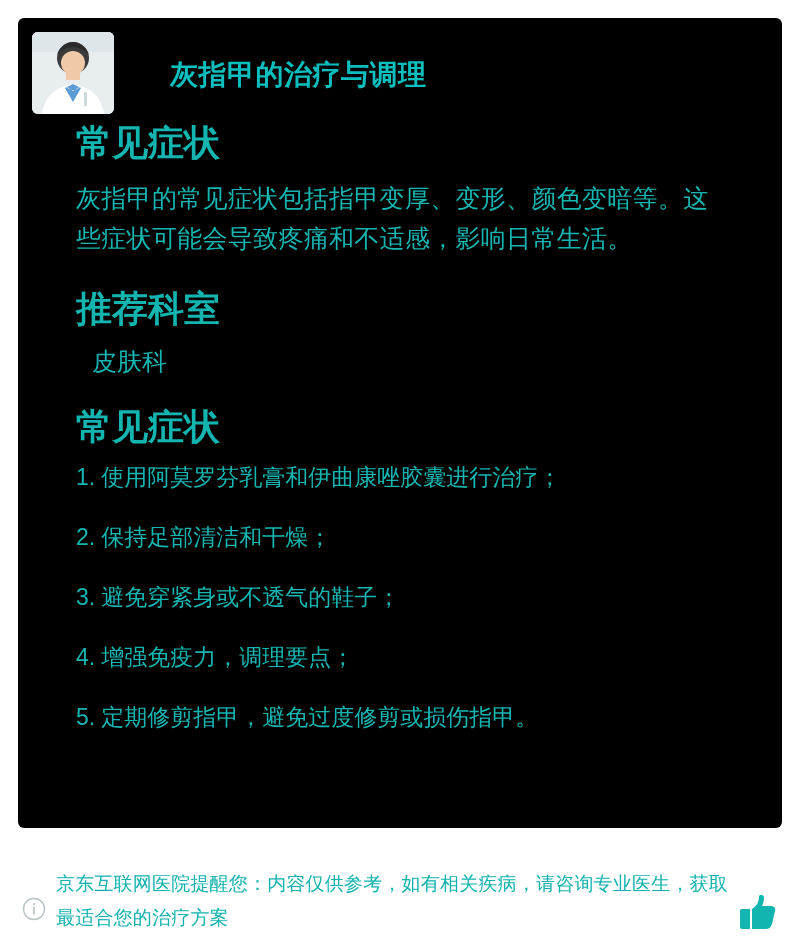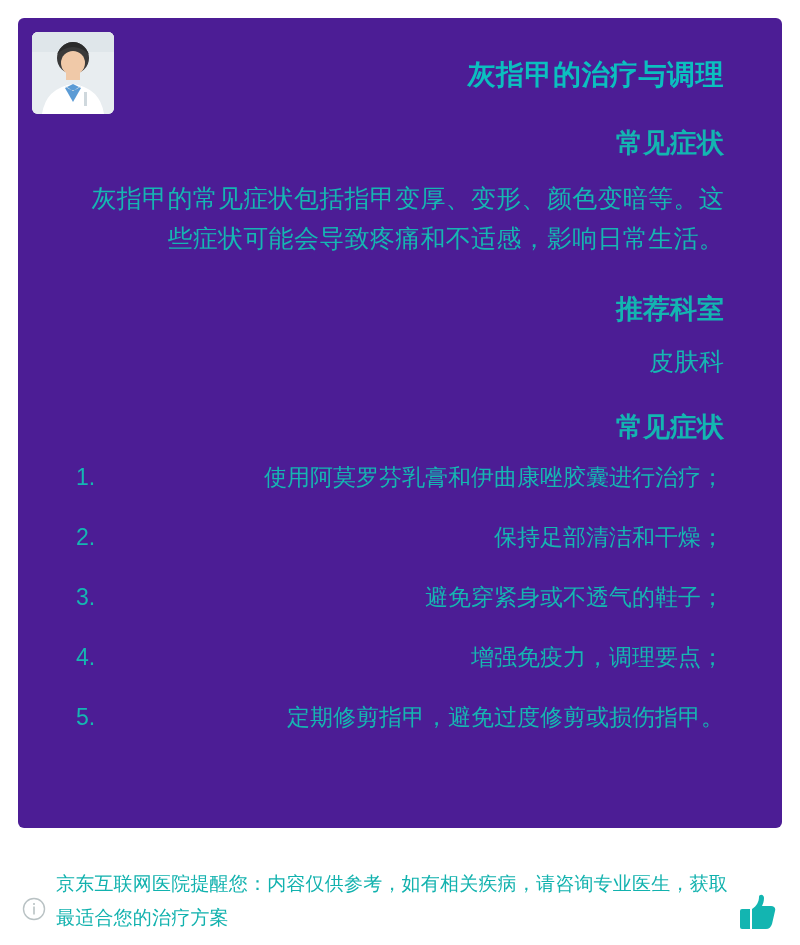--- a/index.html
+++ b/index.html
@@ -15,26 +15,25 @@
   }
   .page {
     position: relative;
     width: 800px;
     height: 945px;
     box-sizing: border-box;
     padding: 18px 18px 0 18px;
   }
   .card {
     position: relative;
-    background: #4c1d95;
+    background: #000000;
     border-radius: 6px;
     padding: 40px 58px 44px 58px;
     box-sizing: border-box;
     min-height: 810px;
-    text-align: right;
   }
   .doctor-badge {
     position: absolute;
     left: 14px;
     top: 14px;
     width: 82px;
     height: 82px;
     border-radius: 6px;
     overflow: hidden;
     background: #eef1f3;
@@ -44,21 +43,21 @@
   .title {
     margin: 0 0 34px 94px;
     font-size: 28px;
     line-height: 34px;
     font-weight: bold;
     color: #0bbfbf;
     letter-spacing: 0.5px;
   }
   h2.section {
     margin: 0 0 18px 0;
-    font-size: 27px;
+    font-size: 36px;
     line-height: 34px;
     font-weight: bold;
     color: #13b5b1;
   }
   .body-text {
     margin: 8px 0 34px 0;
     font-size: 25px;
     line-height: 40px;
     color: #15b6b2;
     letter-spacing: 0.3px;

